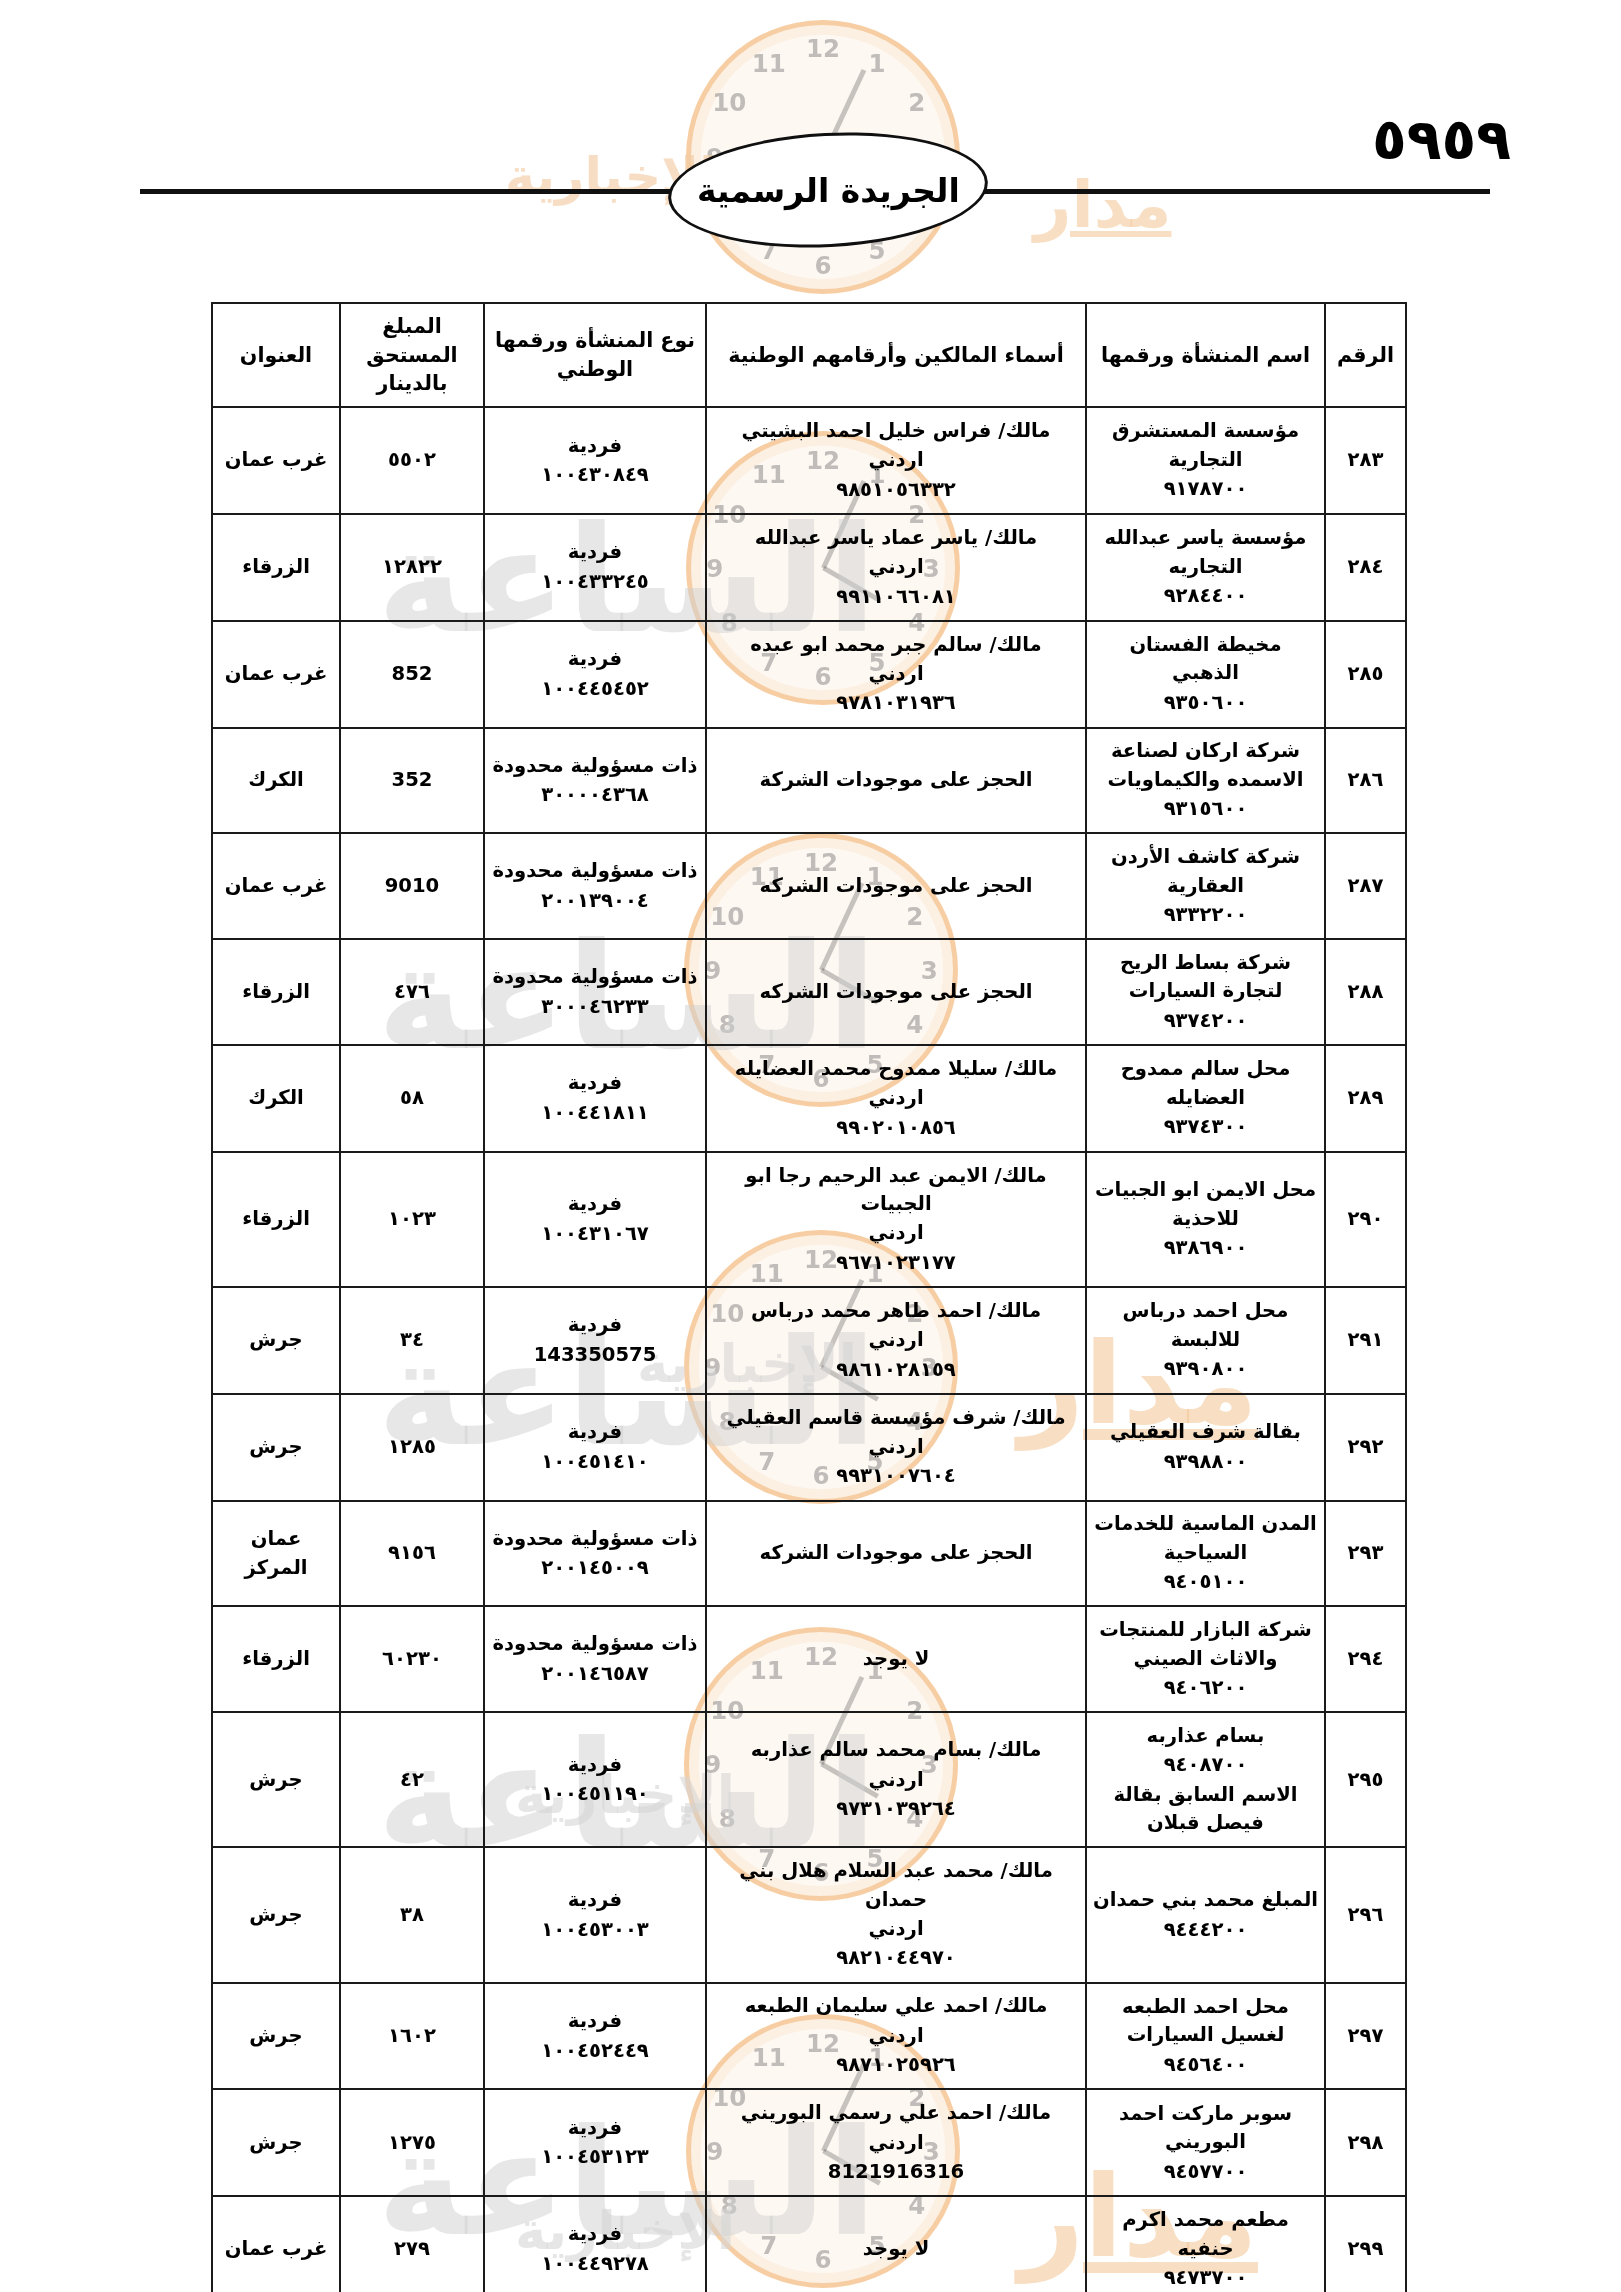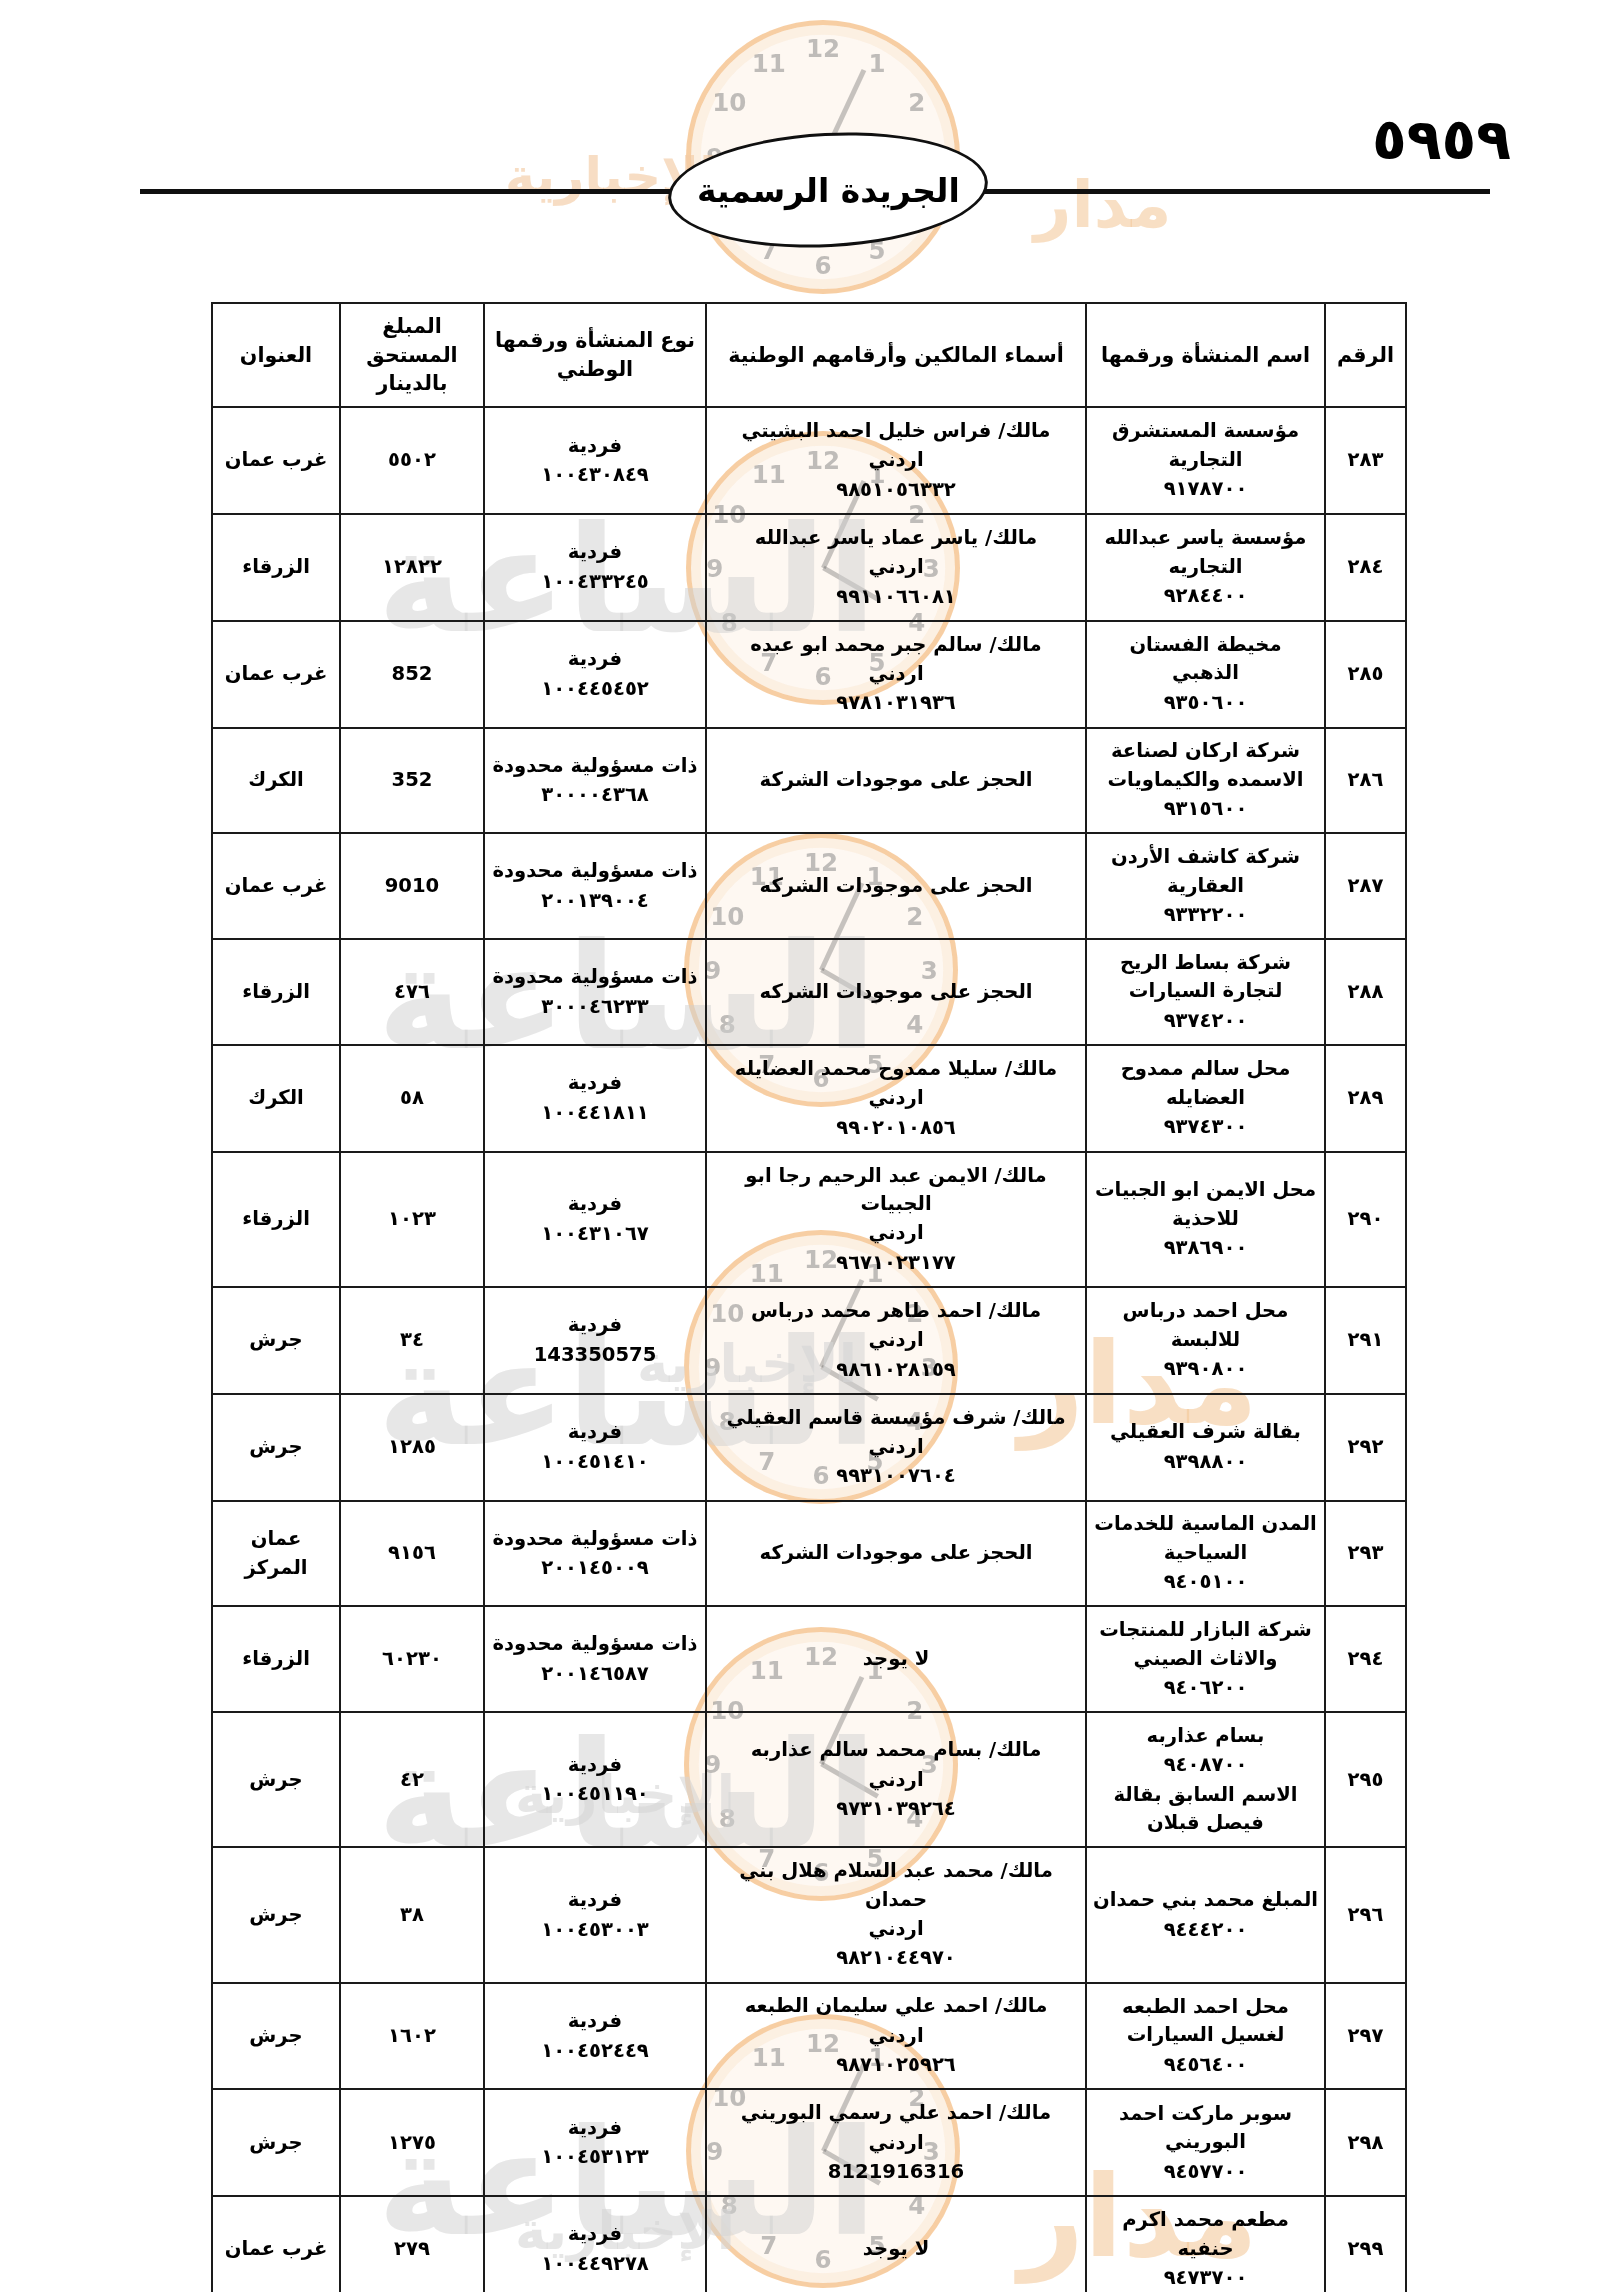--- a/index.html
+++ b/index.html
@@ -35,21 +35,21 @@
   }
   .c1 { left:686px; top:19.6px; }
   .c2 { left:686px; top:431px; }
   .c3 { left:684px; top:833px; }
   .c4 { left:684px; top:1230px; }
   .c5 { left:684px; top:1627px; }
   .c6 { left:686px; top:2014px; }
 
   .wm-text { position:absolute; font-weight:bold; white-space:nowrap; }
   .wm-saa   { font-size:147px; color:rgba(208,208,208,0.50); }
-  .wm-madar { font-size:113px; color:rgba(243,196,148,0.55); }
+  .wm-madar { font-size:113px; color:rgba(243,196,148,0.55);text-decoration:underline; }
   .wm-news  { font-size:53px;  color:rgba(214,214,214,0.60); }
   .wm-news-orange { font-size:51px; color:rgba(242,203,164,0.65); }
   .s1 { left:377px; top:495px; }
   .s2 { left:377px; top:912px; }
   .s3 { left:377px; top:1308px; }
   .s4 { left:377px; top:1710px; }
   .s5 { left:377px; top:2098px; }
   .m1 { left:1034px; top:167px; font-size:65px; }
   .m2 { left:1019px; top:1318px; }
   .m3 { left:1019px; top:2151px; }

